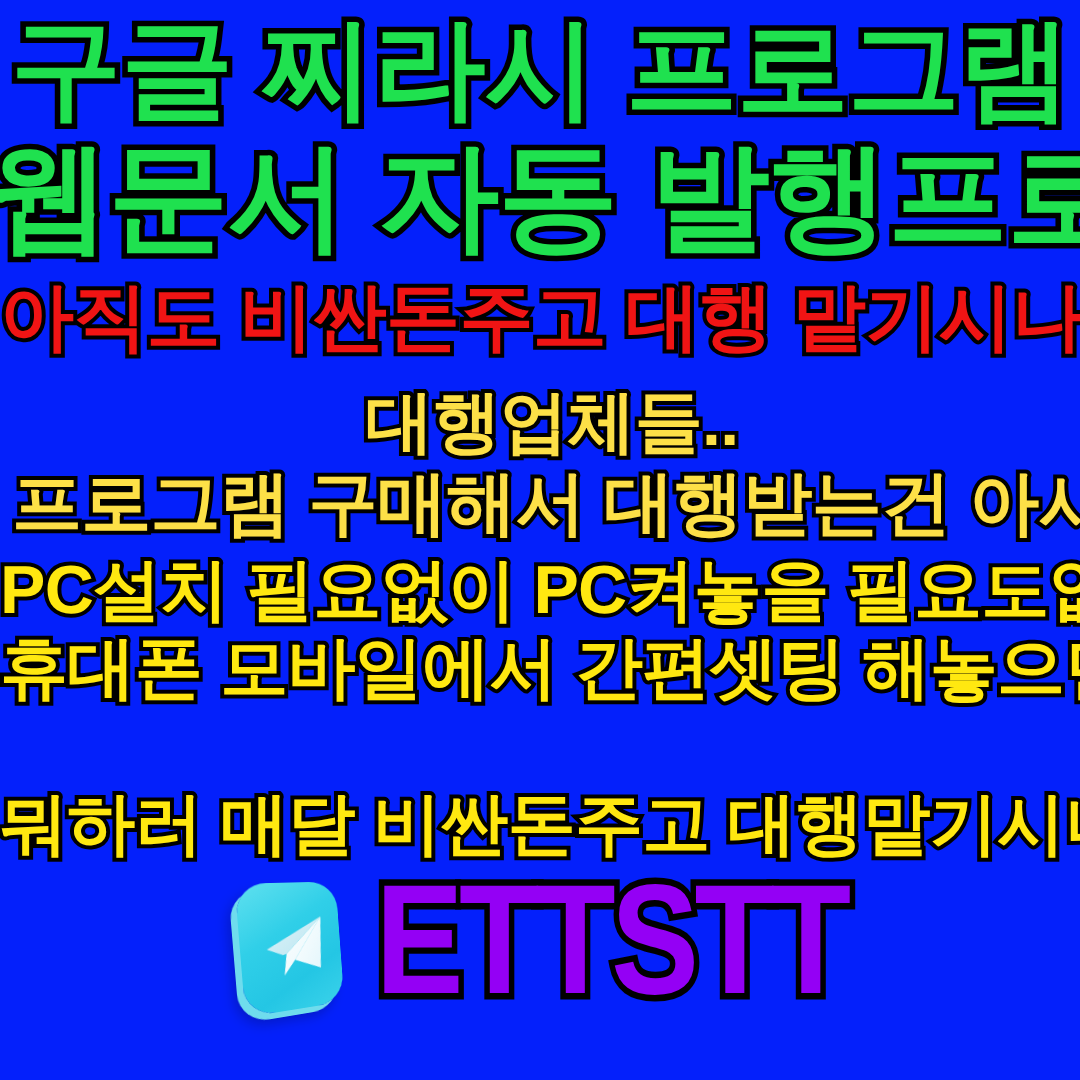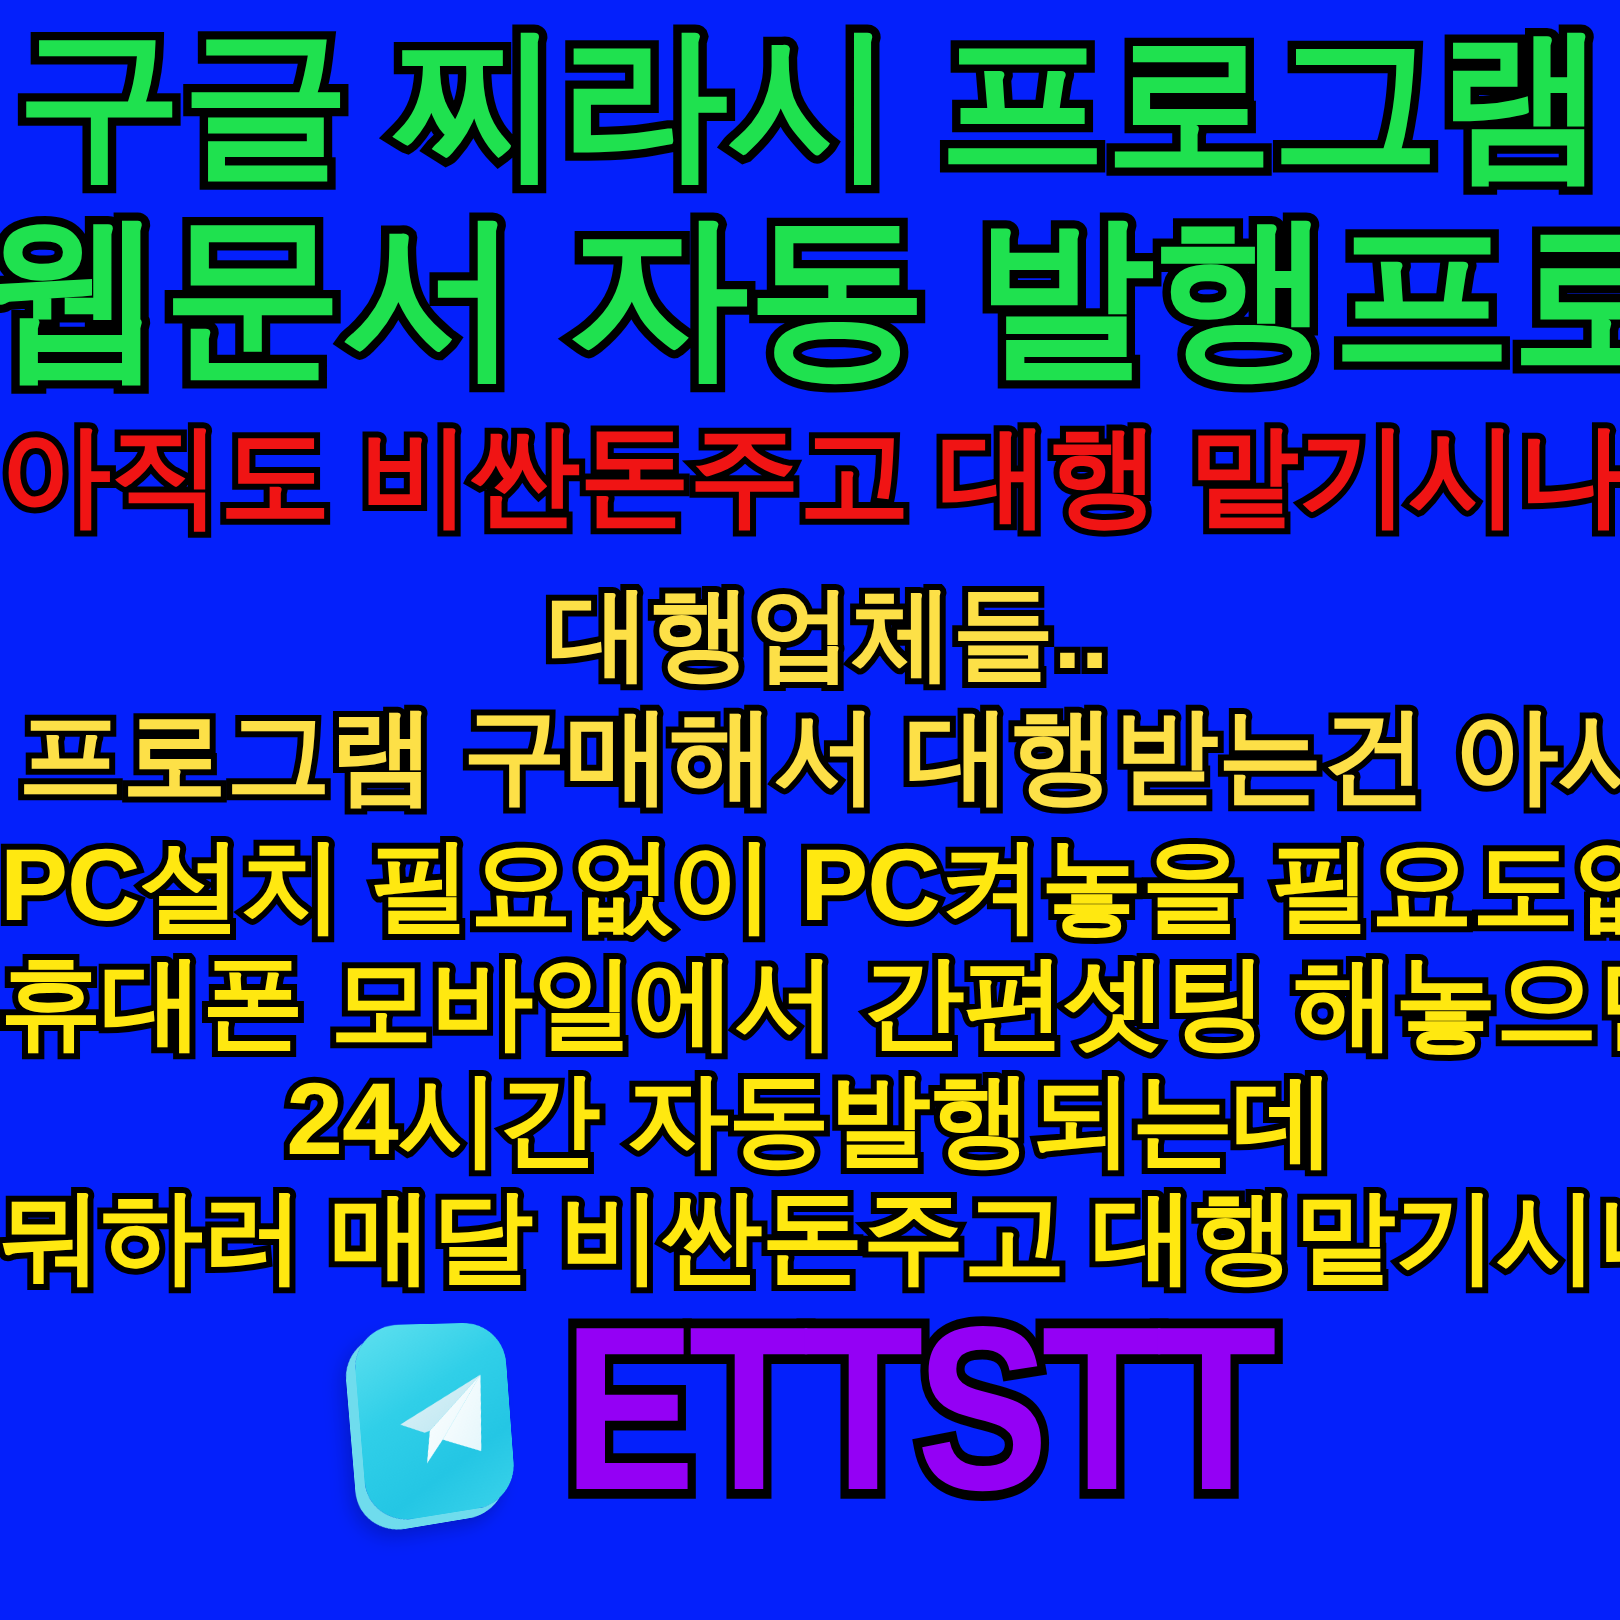--- a/index.html
+++ b/index.html
@@ -169,21 +169,20 @@
   <div class="ln" id="red-question">아직도 비싼돈주고 대행 맡기시나나요?</div>
 
   <div class="ln green-line" id="green-1">대행업체들..</div>
 
   <div class="ln green-line" id="green-2">프로그램 구매해서 대행받는건 아시죠?</div>
 
   <div class="ln yellow-line" id="yellow-1">PC설치 필요없이 PC켜놓을 필요도없이</div>
 
   <div class="ln yellow-line" id="yellow-2">휴대폰 모바일에서 간편셋팅 해놓으면</div>
 
-  <div class="ln yellow-line" id="yellow-3">24시간 자동발행되는데</div>
 
   <div class="ln yellow-line" id="yellow-4">뭐하러 매달 비싼돈주고 대행맡기시나요</div>
 
   <div id="brand-row">
 
     <div id="telegram-icon">
       <div class="tile-edge"></div>
       <div class="tile"></div>
       <div class="plane">
         <svg viewBox="0 0 72 68" width="72" height="68" aria-hidden="true">

